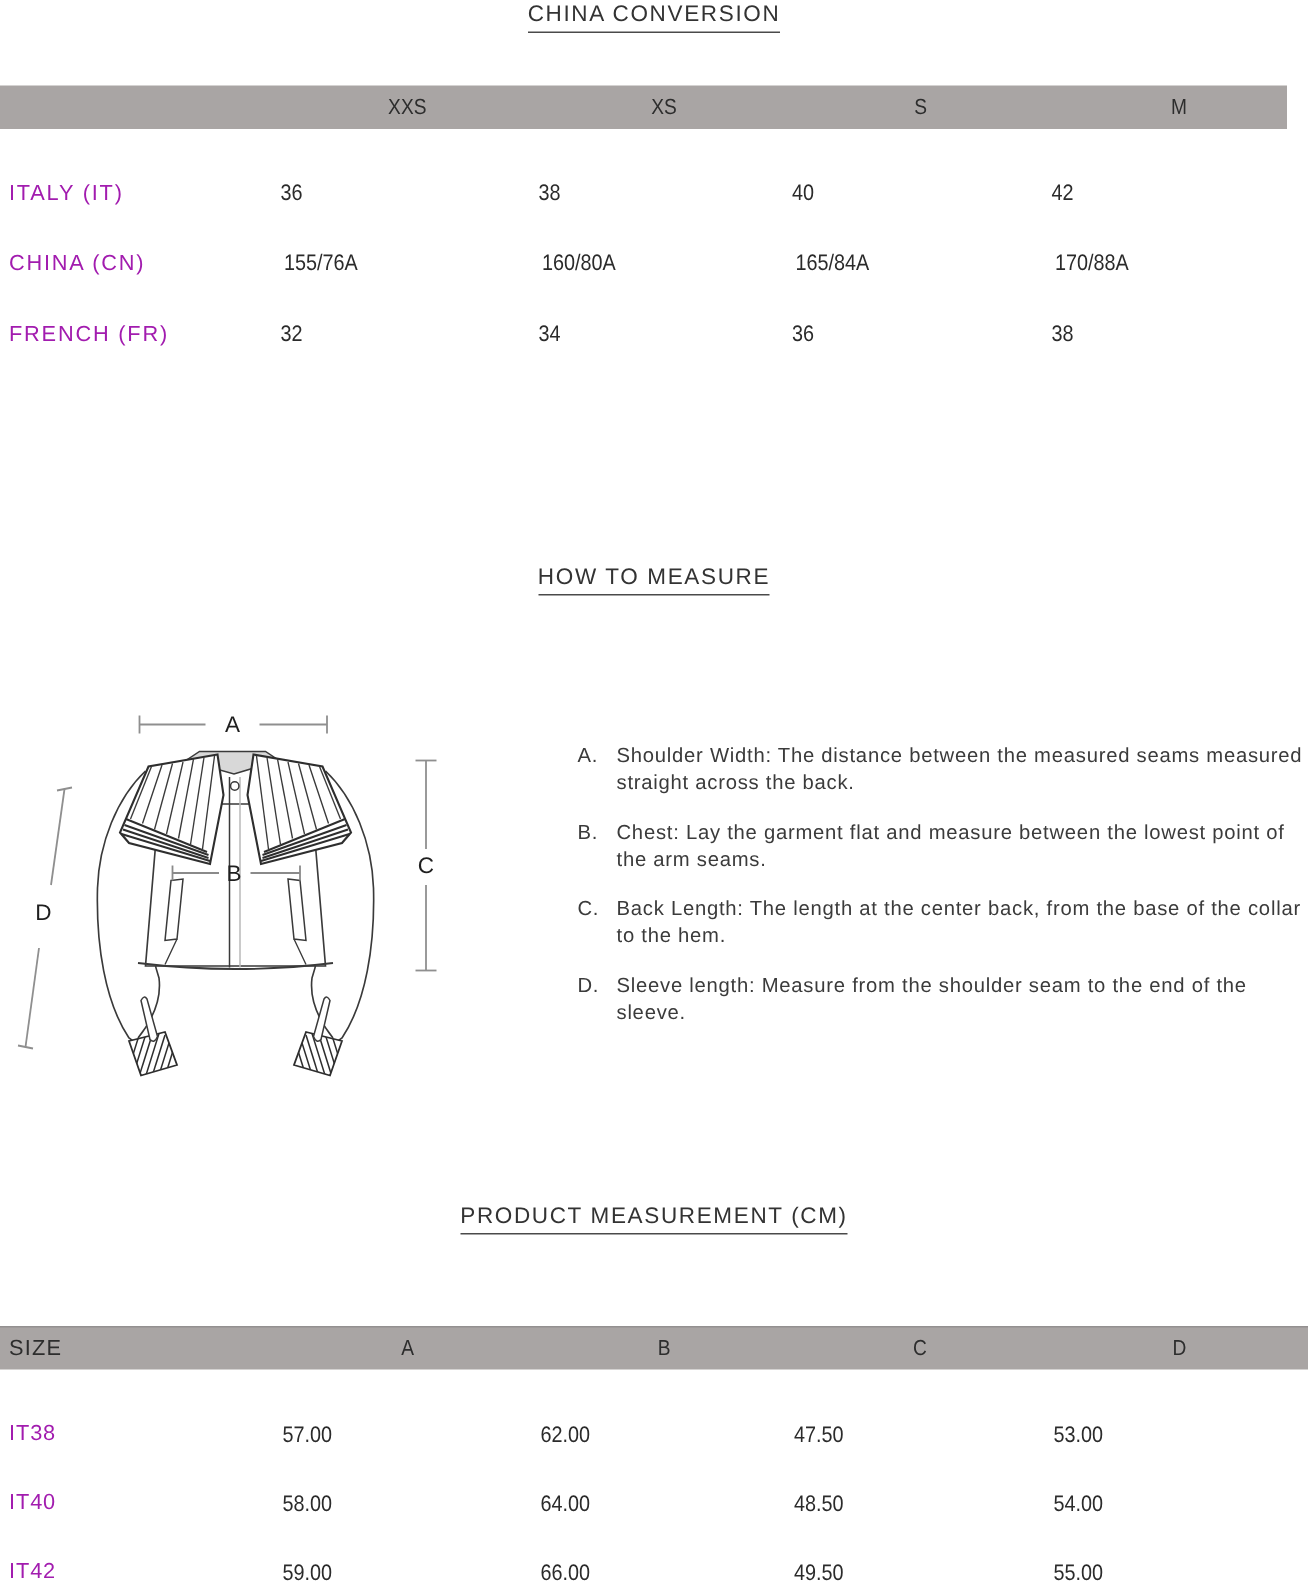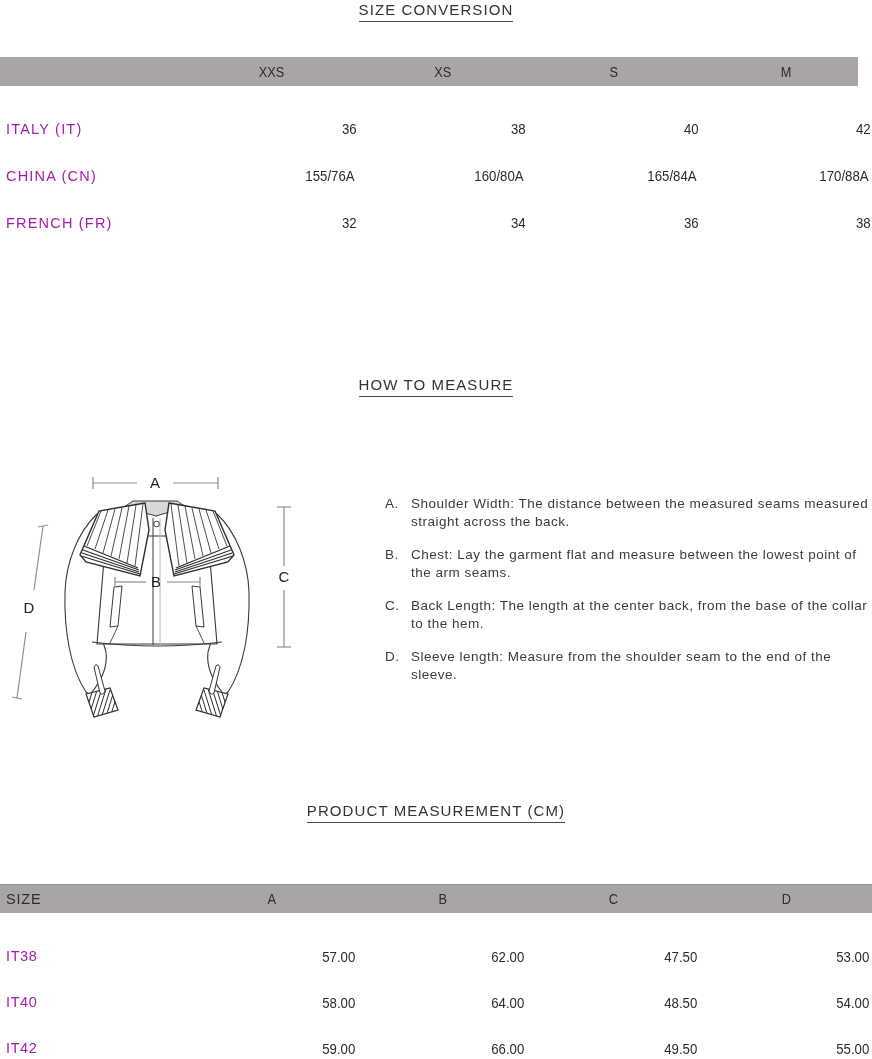--- a/index.html
+++ b/index.html
@@ -12,39 +12,39 @@
 
   .band{position:absolute;background:#a9a5a4;}
   .hgrid,.rgrid{display:grid;grid-template-columns:186px 172px 169px 173px 172px;align-items:center;}
   .hgrid{position:absolute;left:0;width:872px;height:29px;}
   .hgrid .hc{text-align:center;font-size:14.5px;color:#2d2d2d;}
   .hgrid .hl{text-align:left;padding-left:6px;font-size:14.5px;letter-spacing:0.8px;color:#2d2d2d;}
   .rows{position:absolute;left:0;width:872px;}
   .row{height:47px;}
   .row2{height:46px;}
   .cell-label{text-align:left;padding-left:6px;font-size:14.5px;letter-spacing:1.2px;color:#a21caf;}
-  .cell-val{text-align:right;font-size:15px;color:#2b2b2b;}
+  .cell-val{text-align:left;font-size:15px;color:#2b2b2b;}
   .narrow{display:inline-block;transform:scaleX(0.88);transform-origin:center;}
 
   #measure-list{position:absolute;left:385px;top:495px;width:487px;}
   .m-item{display:flex;margin-bottom:15px;font-size:13.5px;line-height:18px;
     letter-spacing:0.5px;color:#3b3b3b;}
   .m-key{width:26px;flex:none;}
   .m-text{flex:1;}
 
   #figure{position:absolute;left:0;top:440px;width:340px;height:300px;}
   svg text{font-family:"Liberation Sans","DejaVu Sans",sans-serif;}
 </style>
 </head>
 <body>
 
 <div id="page">
 
   <div class="sec-title" style="top:1px;">
-    <span class="u">SIZE CONVERSION</span>
+    <span class="u">CHINA CONVERSION</span>
   </div>
 
   <div class="band" style="left:0;top:57px;width:858px;height:29px;"></div>
   <div class="hgrid" style="top:57px;">
     <div class="hl"></div>
     <div class="hc"><span class="narrow">XXS</span></div>
     <div class="hc"><span class="narrow">XS</span></div>
     <div class="hc"><span class="narrow">S</span></div>
     <div class="hc"><span class="narrow">M</span></div>
   </div>

